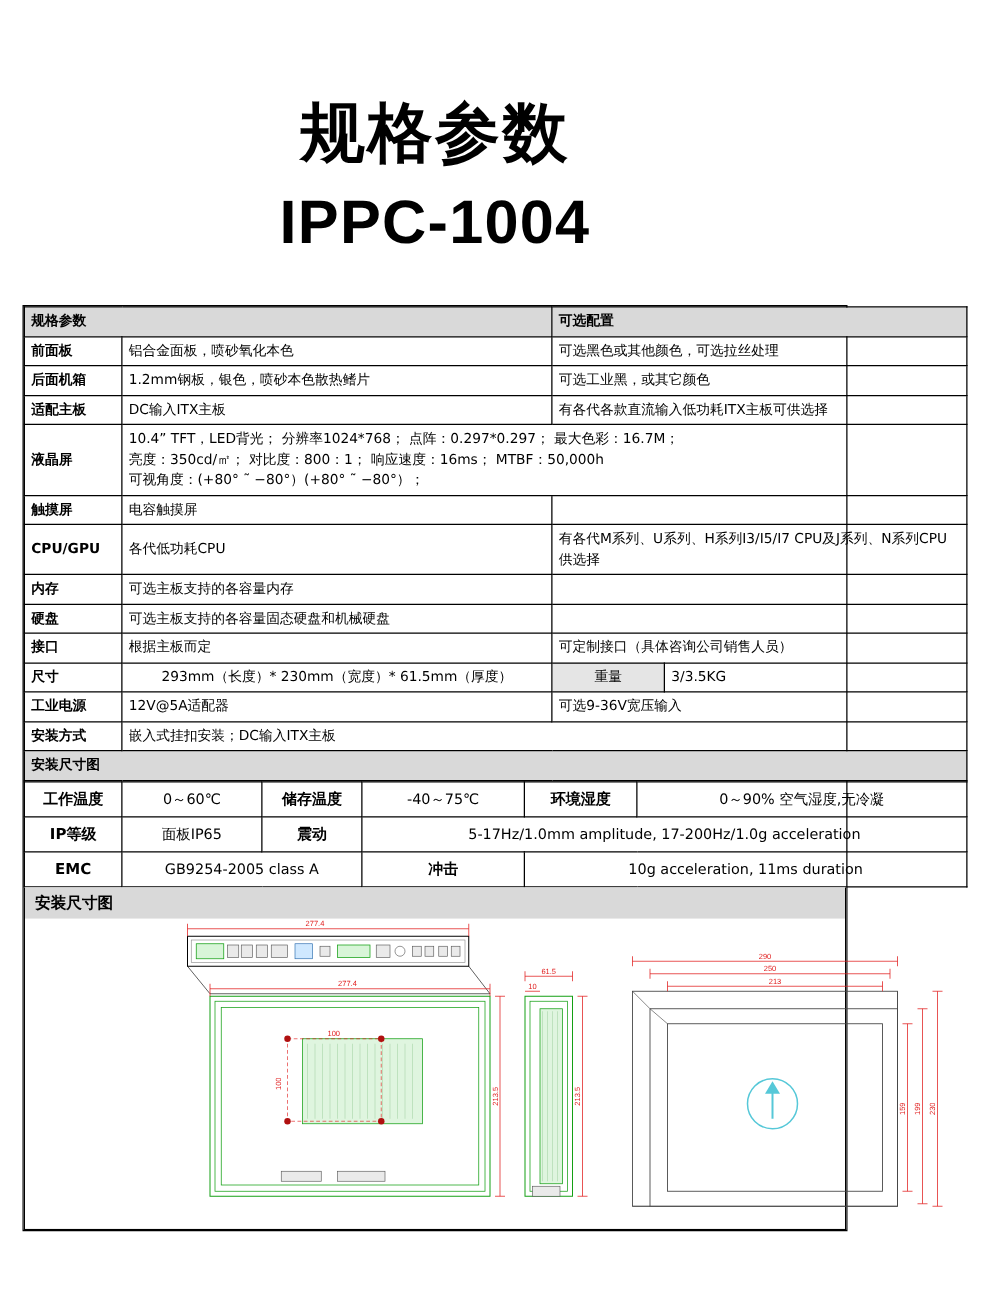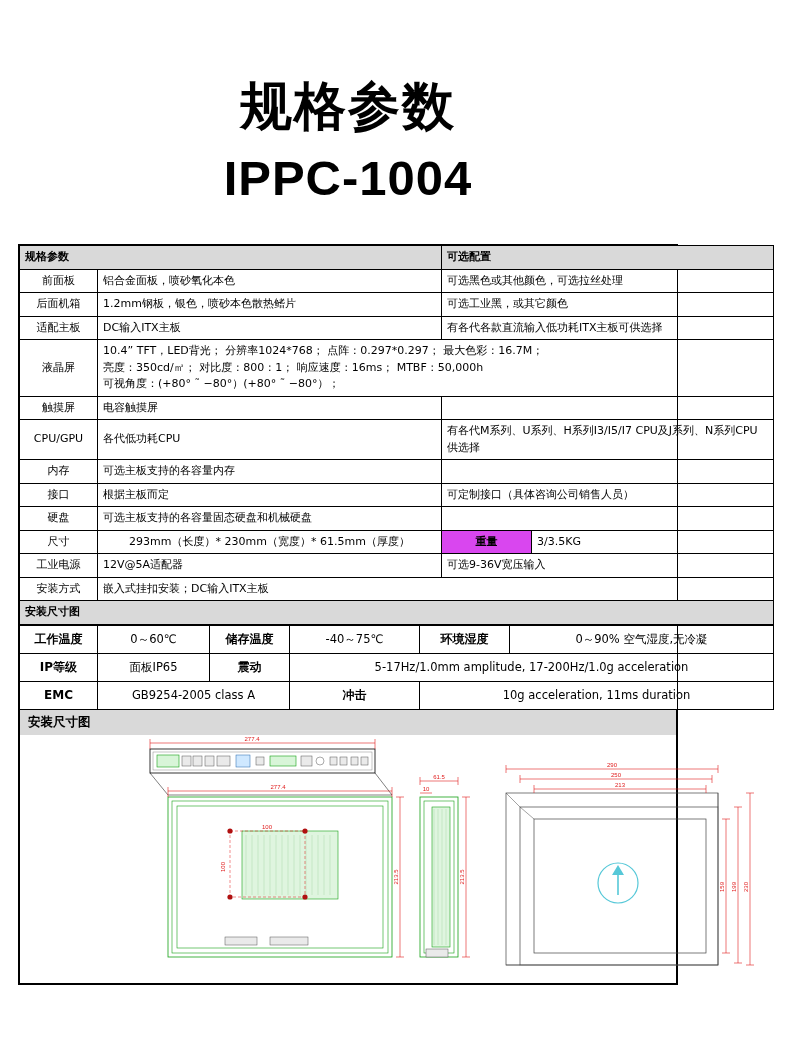--- a/index.html
+++ b/index.html
@@ -52,31 +52,31 @@
   }
   table.spec td {
     border: 1px solid #000;
     font-size: 11px;
     padding: 3px 5px;
     vertical-align: middle;
     line-height: 1.5;
     font-family: "DejaVu Sans", "Liberation Sans", sans-serif;
   }
   td.lbl {
+    text-align: left;
+    font-weight: bold;
+    font-size: 12px;
+    width: 78px;
+    background: #fff;
+  }
+  td.lbl-wide {
     text-align: center;
     font-weight: normal;
     font-size: 12px;
-    width: 78px;
-    background: #fff;
-  }
-  td.lbl-wide {
-    text-align: center;
-    font-weight: bold;
-    font-size: 12px;
-    background: #d946ef;
+    background: #e5e5e5;
   }
   .section-head td {
     background: #d9d9d9;
     font-weight: bold;
     font-size: 12.5px;
     padding: 4px 6px;
   }
   .lcd-lines {
     font-size: 10.5px;
     line-height: 1.65;
@@ -203,29 +203,29 @@
         <td colspan="2" class="cpu-opt">有各代M系列、U系列、H系列I3/I5/I7 CPU及J系列、N系列CPU供选择</td>
       </tr>
 
       <tr>
         <td class="lbl">内存</td>
         <td>可选主板支持的各容量内存</td>
         <td colspan="2"></td>
       </tr>
 
       <tr>
+        <td class="lbl">硬盘</td>
+        <td>可选主板支持的各容量固态硬盘和机械硬盘</td>
+        <td colspan="2"></td>
+      </tr>
+
+      <tr>
         <td class="lbl">接口</td>
         <td>根据主板而定</td>
         <td colspan="2">可定制接口（具体咨询公司销售人员）</td>
-      </tr>
-
-      <tr>
-        <td class="lbl">硬盘</td>
-        <td>可选主板支持的各容量固态硬盘和机械硬盘</td>
-        <td colspan="2"></td>
       </tr>
 
       <tr>
         <td class="lbl ctr">尺寸</td>
         <td class="ctr">293mm（长度）* 230mm（宽度）* 61.5mm（厚度）</td>
         <td class="lbl-wide">重量</td>
         <td>3/3.5KG</td>
       </tr>
 
       <tr>

